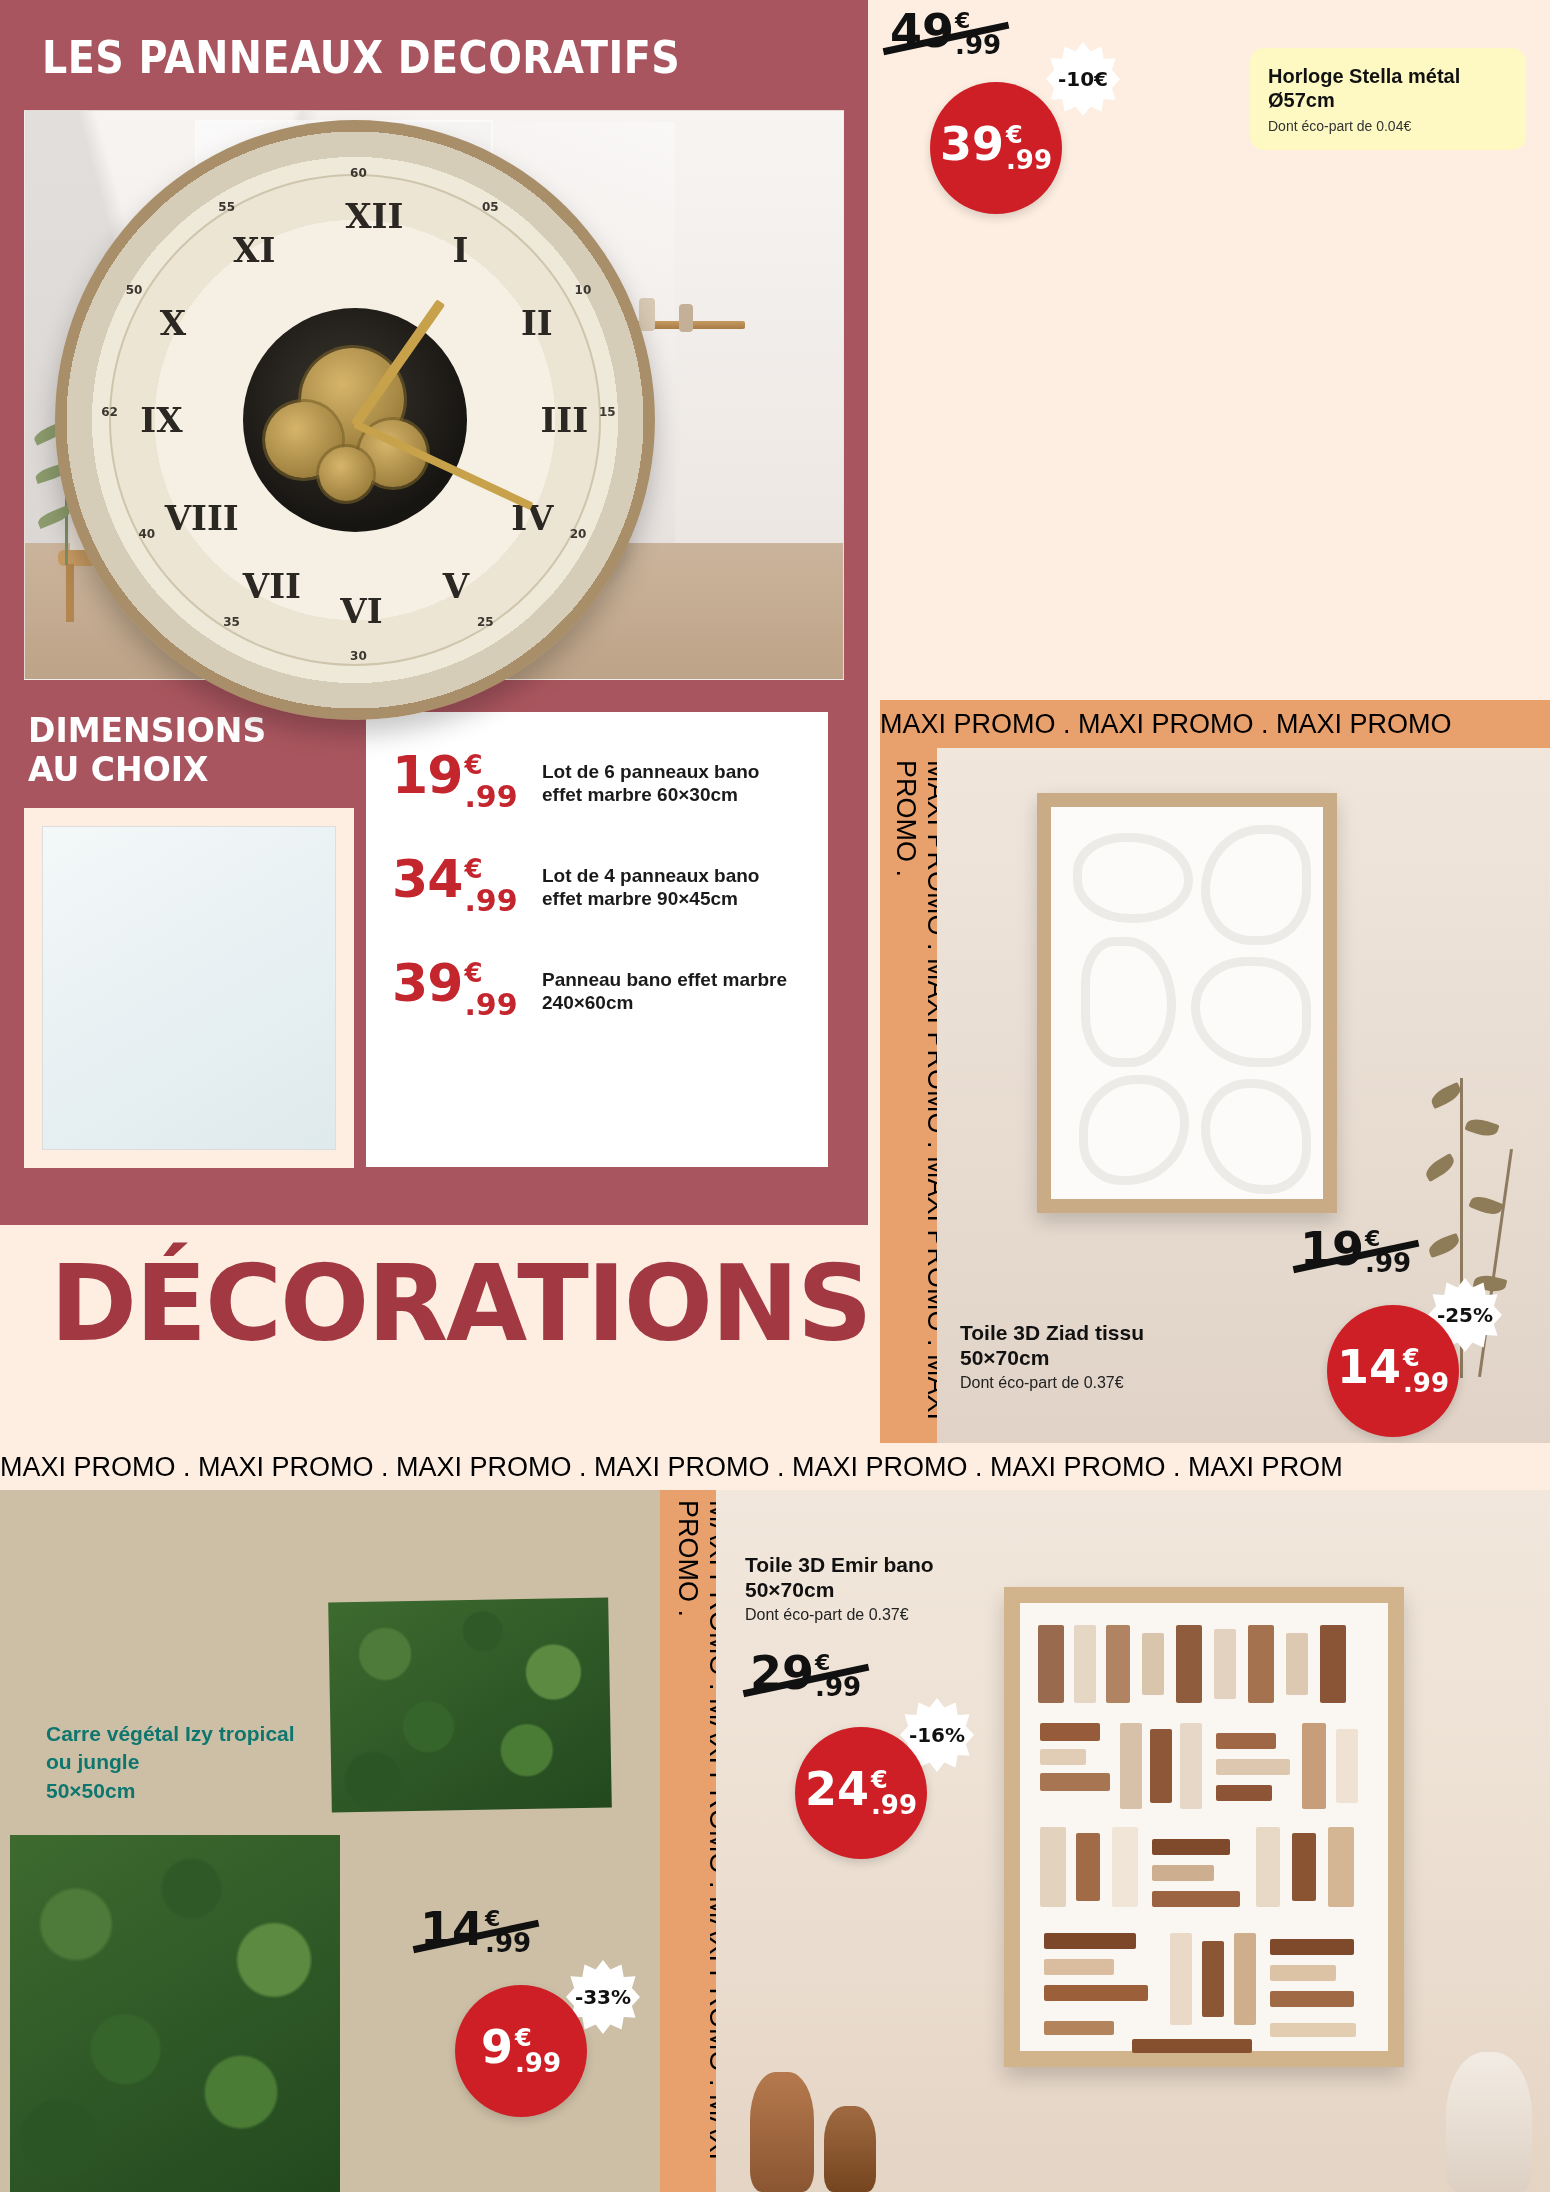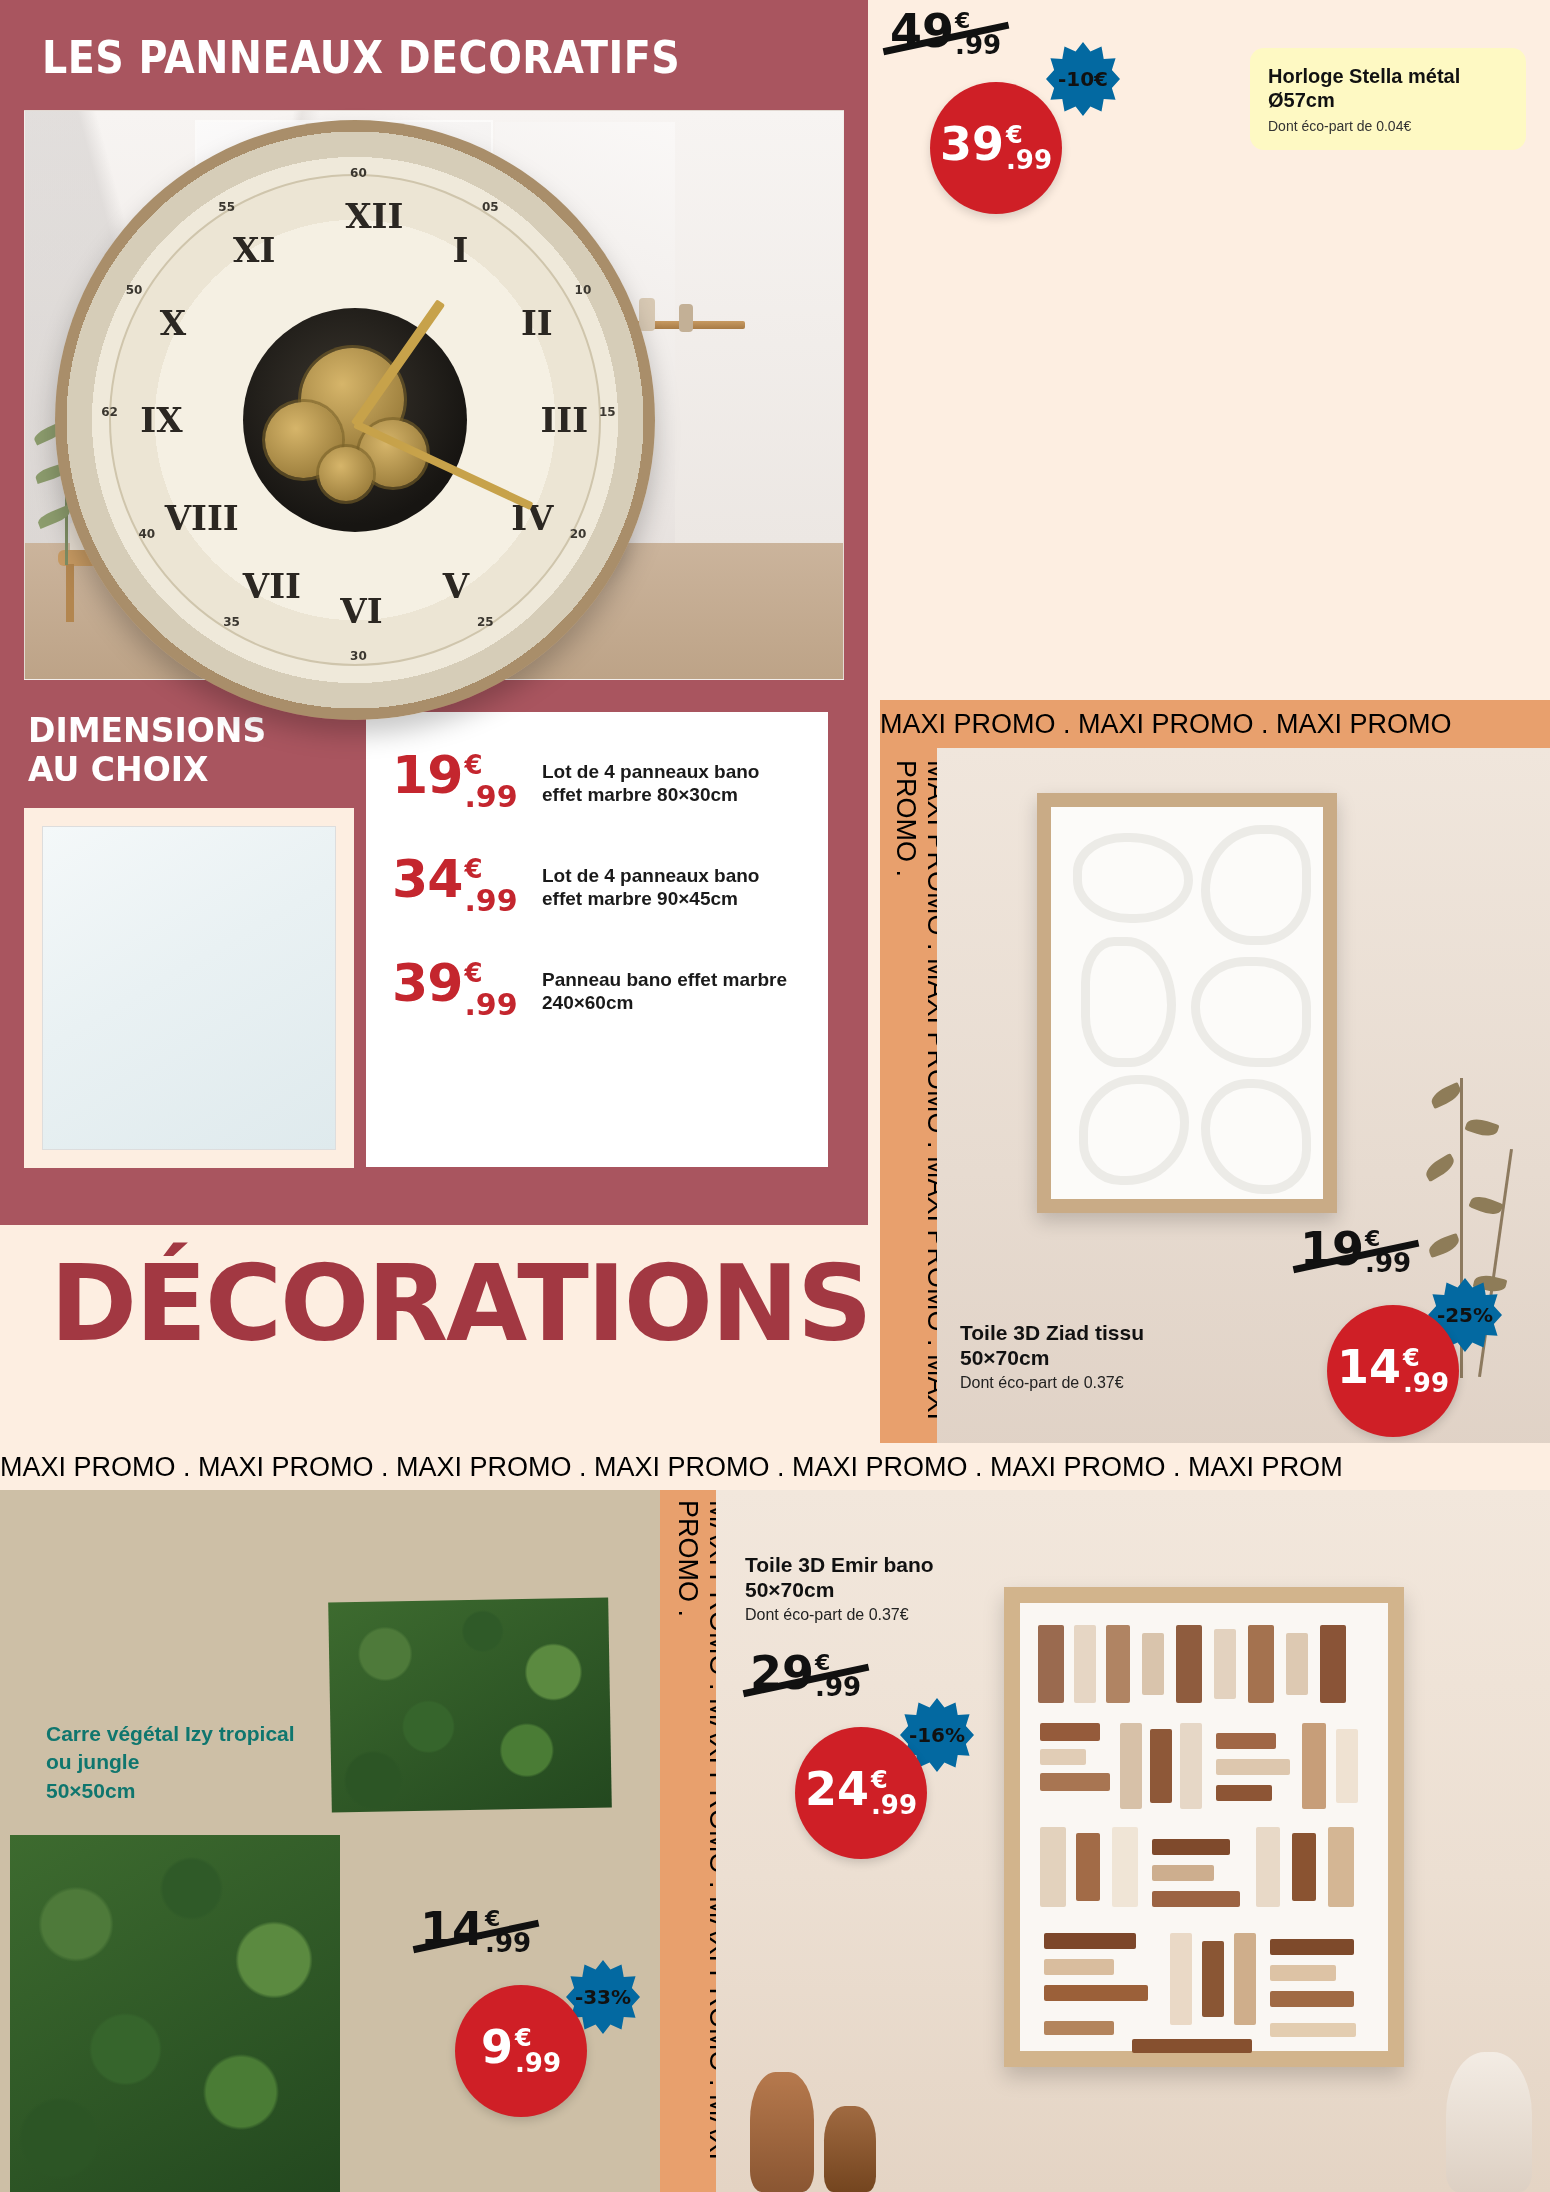--- a/index.html
+++ b/index.html
@@ -281,21 +281,21 @@
   .old-price .ost { display: flex; flex-direction: column; margin-left: 1px; }
   .old-price .oe { font-size: 22px; line-height: 1; }
   .old-price .od { font-size: 26px; line-height: 1; }
   .strike {
     position: absolute; left: -8px; top: 52%; width: 115%; height: 7px;
     background: #111; transform: rotate(-12deg);
   }
   .badge-burst {
     position: absolute;
     width: 74px; height: 74px;
-    background: #0369a1;
+    background: #ffffff;
     display: flex; align-items: center; justify-content: center;
     font-family: "DejaVu Sans", sans-serif;
     font-weight: 800; font-size: 20px; color: #111;
     clip-path: polygon(50% 0%,60% 13%,75% 6%,78% 23%,94% 22%,89% 38%,100% 50%,89% 62%,94% 78%,78% 77%,75% 94%,60% 87%,50% 100%,40% 87%,25% 94%,22% 77%,6% 78%,11% 62%,0% 50%,11% 38%,6% 22%,22% 23%,25% 6%,40% 13%);
   }
   .price-circle {
     position: absolute;
     width: 132px; height: 132px;
     border-radius: 50%;
     background: #cf1f26;
@@ -487,21 +487,21 @@
 
   <div class="price-card">
     <div class="price-row">
       <div class="price-big">
         <span class="price-int">19</span>
         <span class="price-stack">
           <span class="price-eur">€</span>
           <span class="price-dec">.99</span>
         </span>
       </div>
-      <div class="price-desc">Lot de 4 panneaux bano effet marbre 80×30cm</div>
+      <div class="price-desc">Lot de 6 panneaux bano effet marbre 60×30cm</div>
     </div>
     <div class="price-row">
       <div class="price-big">
         <span class="price-int">34</span>
         <span class="price-stack">
           <span class="price-eur">€</span>
           <span class="price-dec">.99</span>
         </span>
       </div>
       <div class="price-desc">Lot de 4 panneaux bano effet marbre 90×45cm</div>

